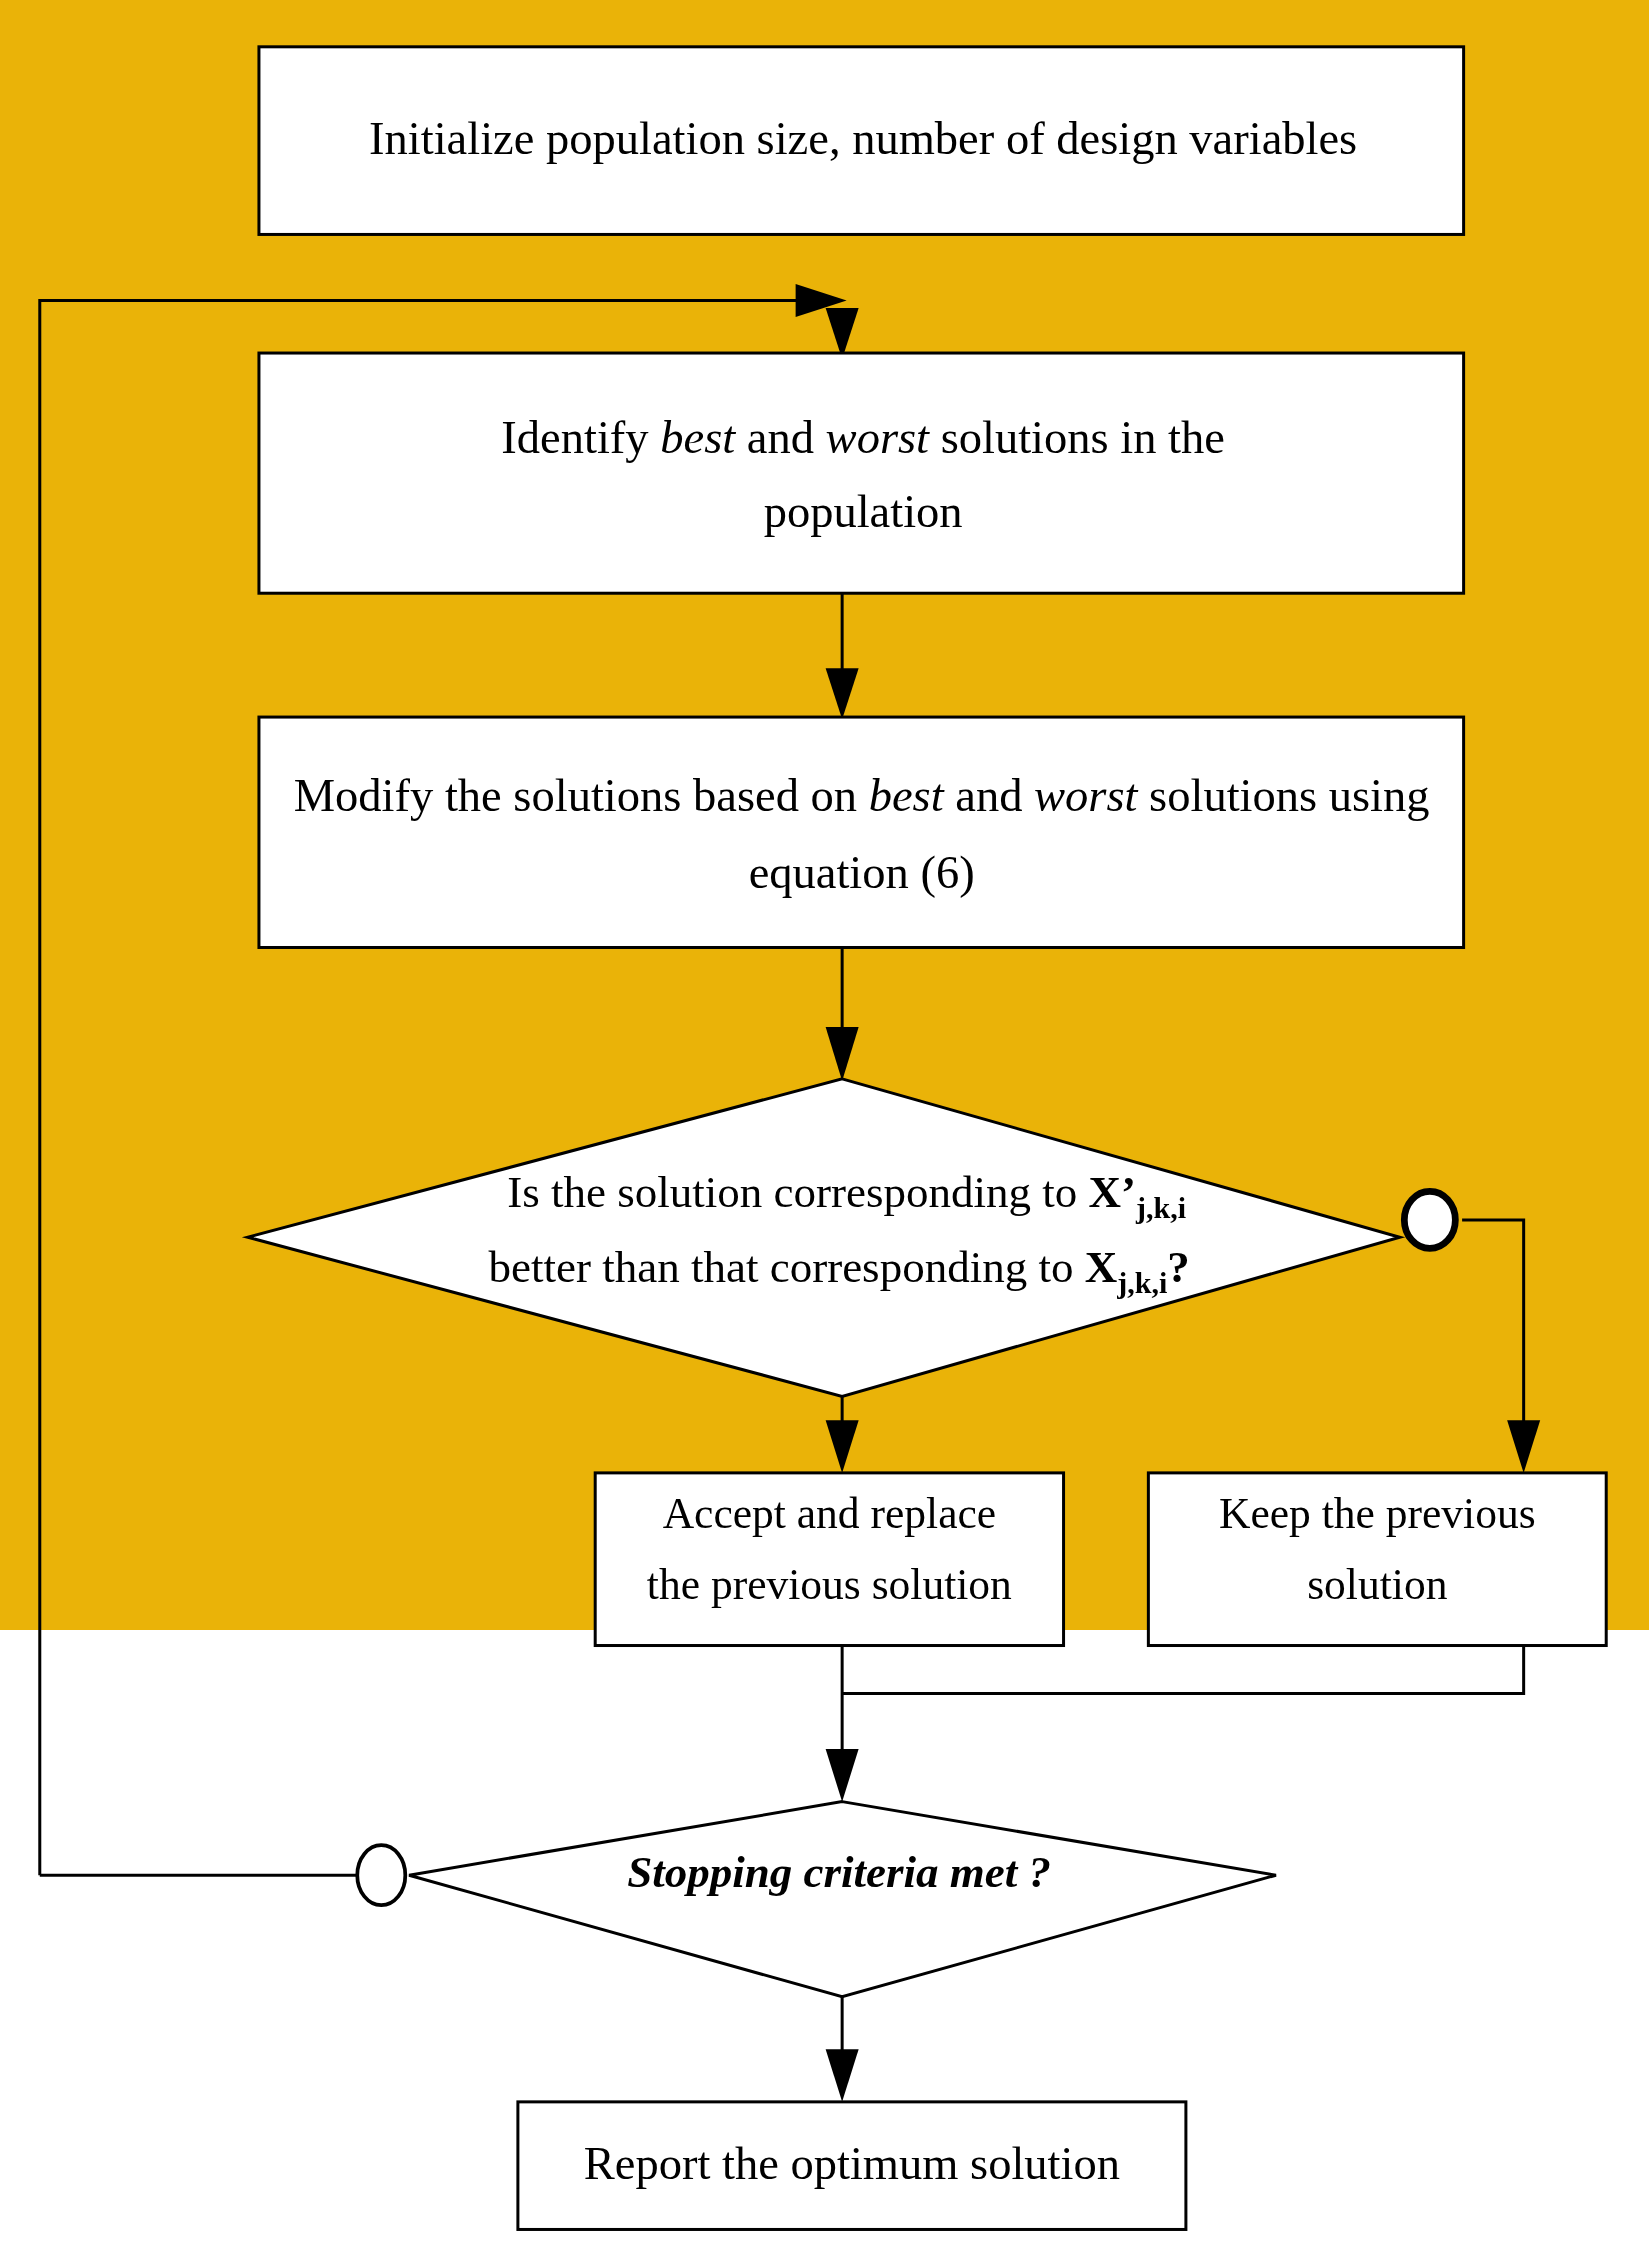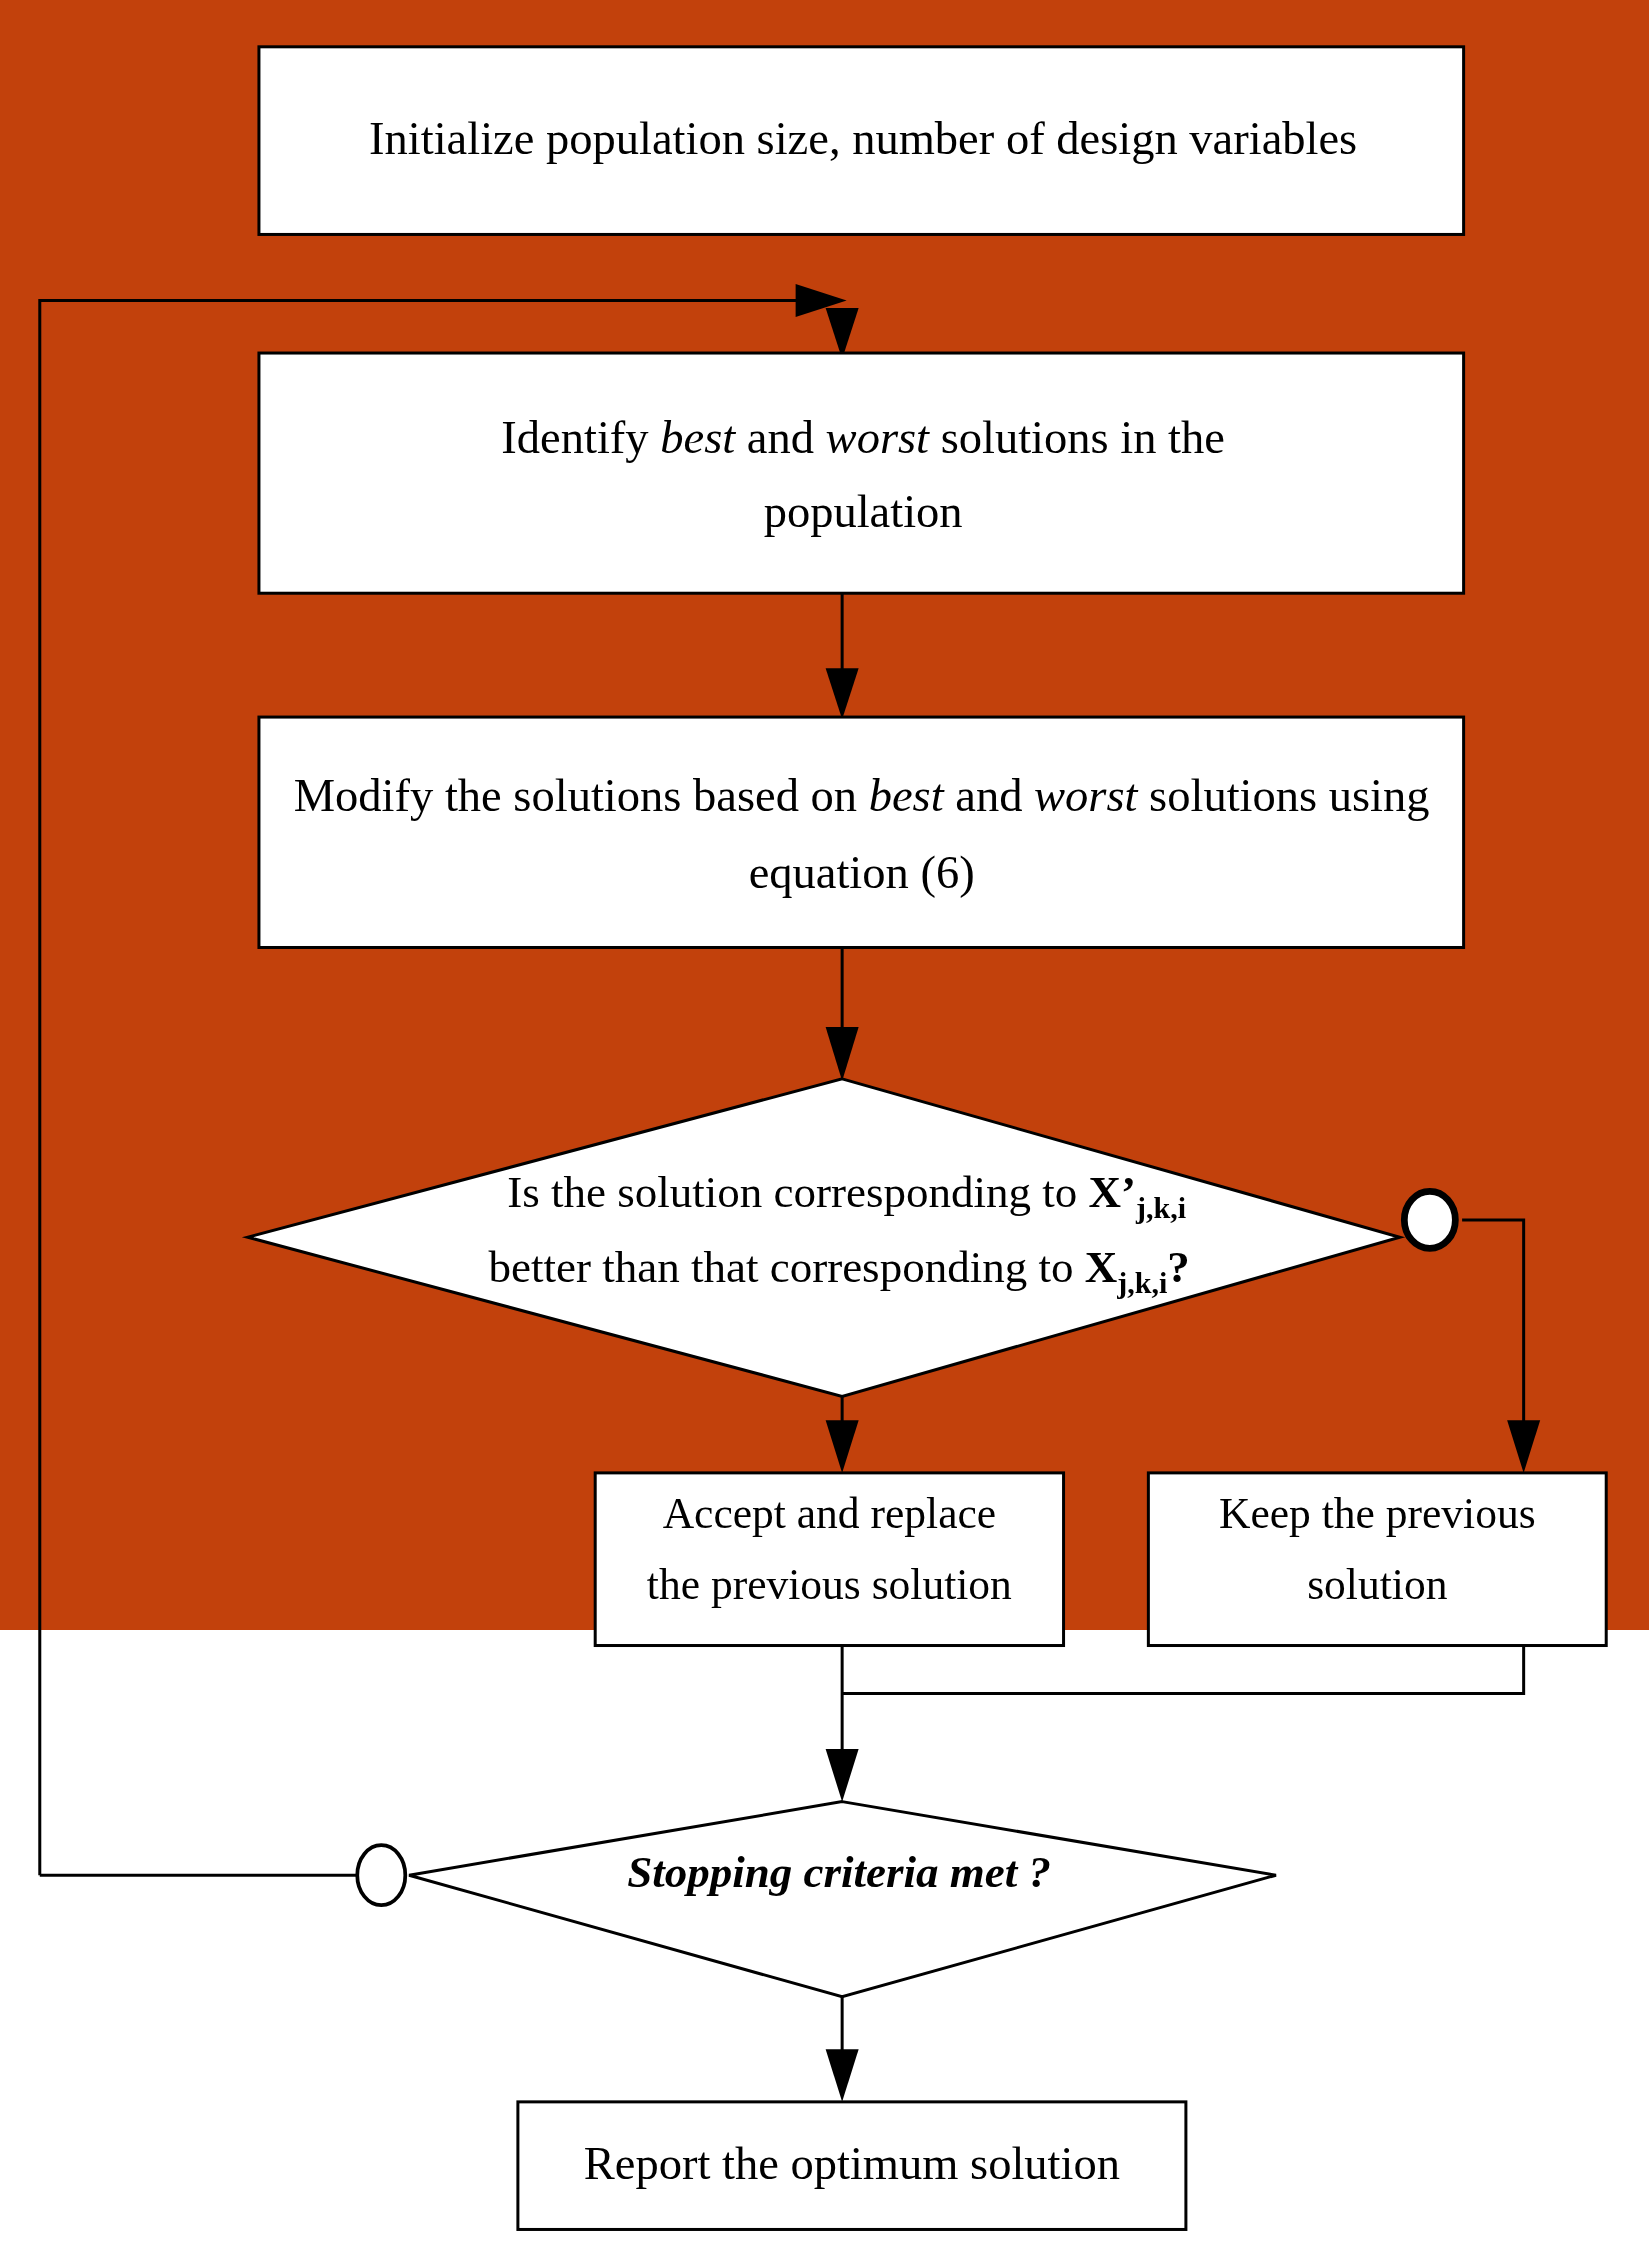--- a/index.html
+++ b/index.html
@@ -10,21 +10,21 @@
   body {
     width: 1649px;
     height: 2250px;
     font-family: "Liberation Serif", "DejaVu Serif", serif;
     overflow: hidden;
   }
   #flowchart-root {
     position: relative;
     width: 1649px;
     height: 1630px;
-    background: #c2410c;
+    background: #eab308;
   }
   svg.chart-svg {
     position: absolute;
     top: 0;
     left: 0;
     width: 1649px;
     height: 2250px;
     display: block;
   }
   .node-shape {

